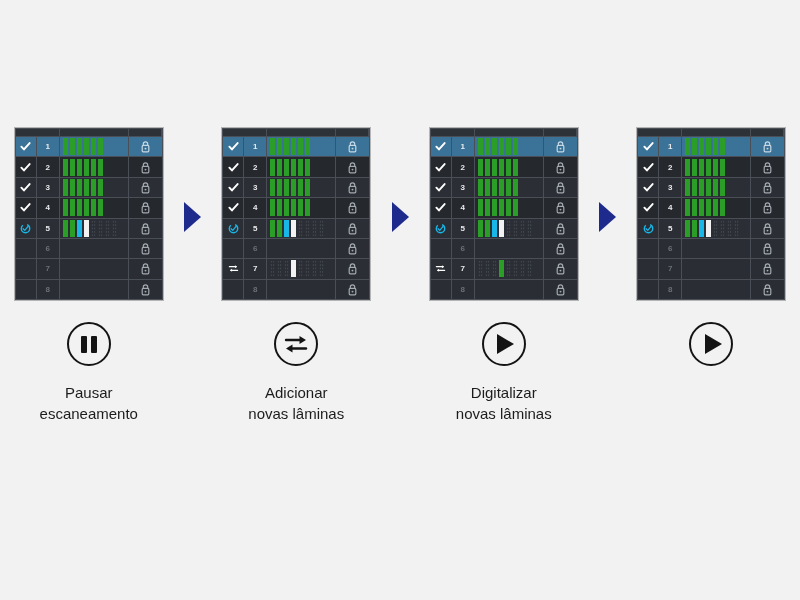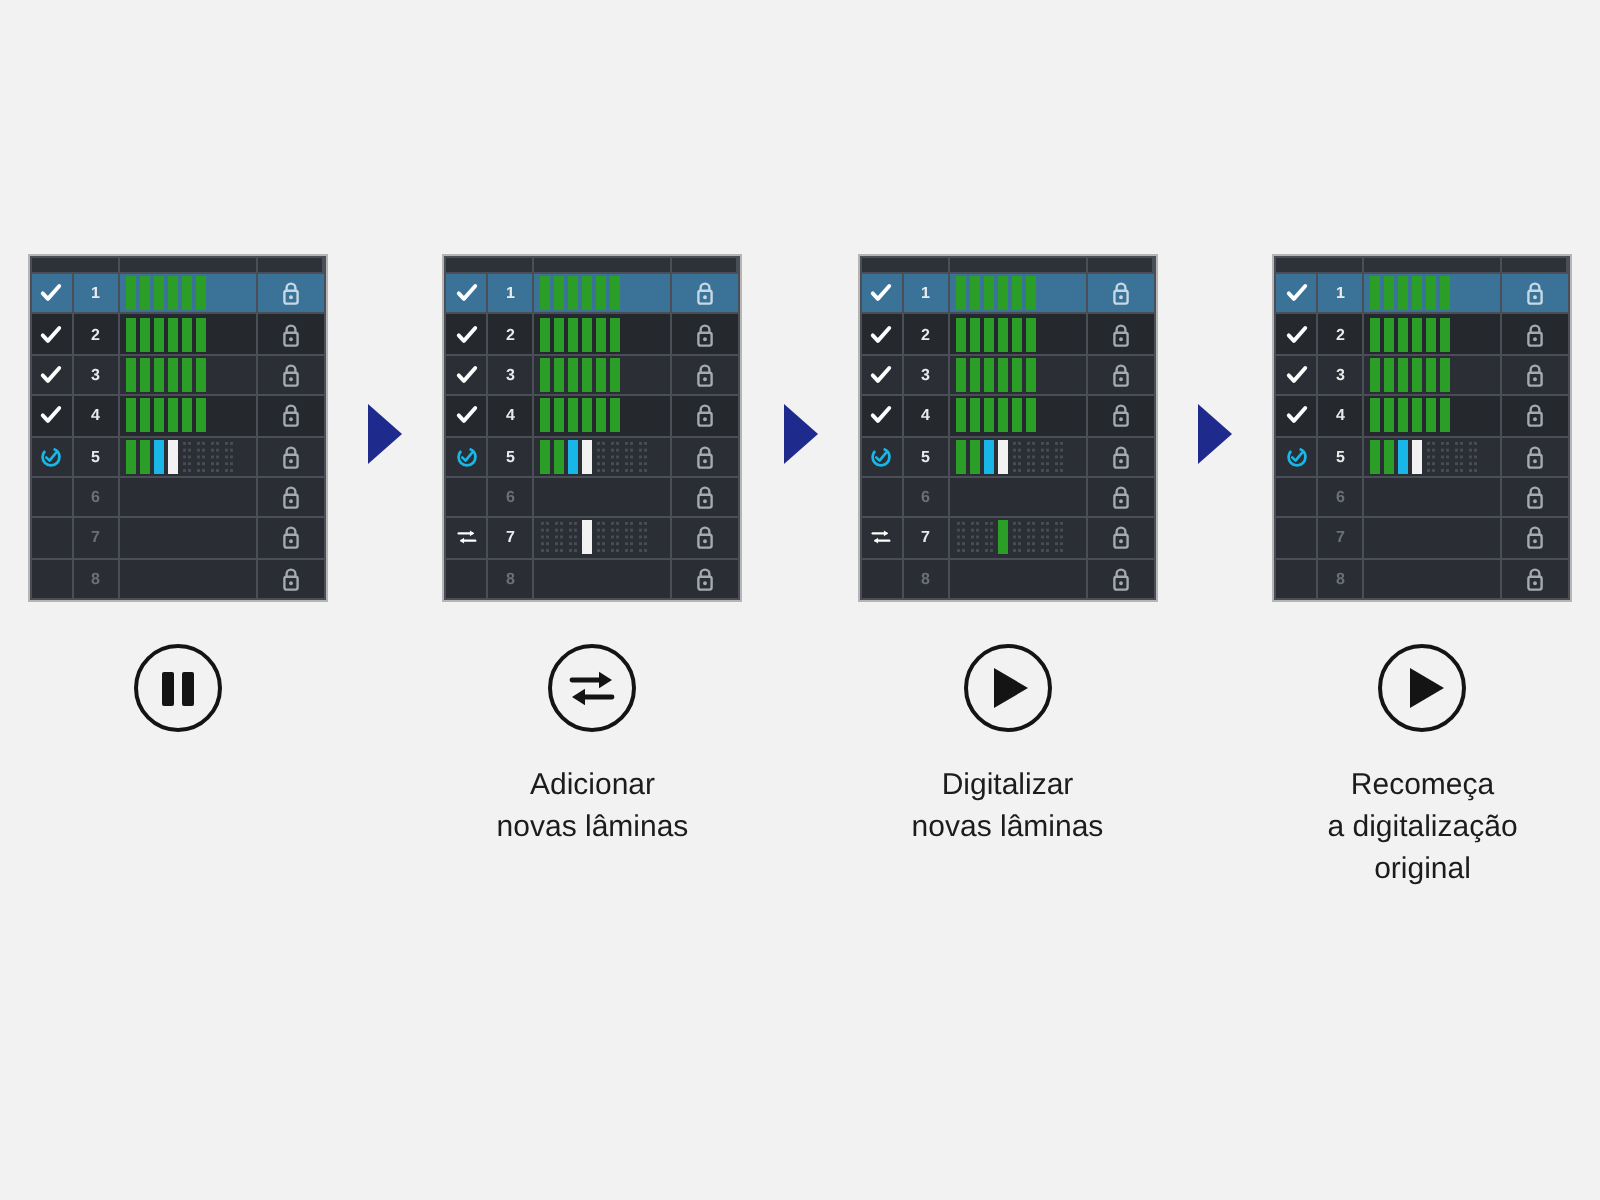--- a/index.html
+++ b/index.html
@@ -387,20 +387,22 @@
               </div>
             </div>
           </div>
         </div>
         <div class="circle-icon">
           <span class="pause-bars">
             <i></i>
             <i></i>
           </span>
         </div>
+        <div class="caption">Pausar
+escaneamento</div>
       </div>
       <div class="arrow-cell">
         <span class="arrow-tri"></span>
       </div>
       <div class="step">
         <div class="panel">
           <div class="panel-header">
             <div class="hcell hc-a"></div>
             <div class="hcell hc-b"></div>
             <div class="hcell hc-c"></div>
@@ -941,18 +943,15 @@
                   <rect x="2.4" y="5.8" width="7.2" height="7" rx="1.1" fill="none" stroke="#b9c0c7" stroke-width="1.3"></rect>
                   <circle cx="6" cy="9.3" r="1.05" fill="#b9c0c7"></circle>
                 </svg>
               </div>
             </div>
           </div>
         </div>
         <div class="circle-icon">
           <span class="play-tri"></span>
         </div>
-        <div class="caption">Recomeça
-a digitalização
-original</div>
       </div>
     </div>
 </div>
 
 </body></html>

